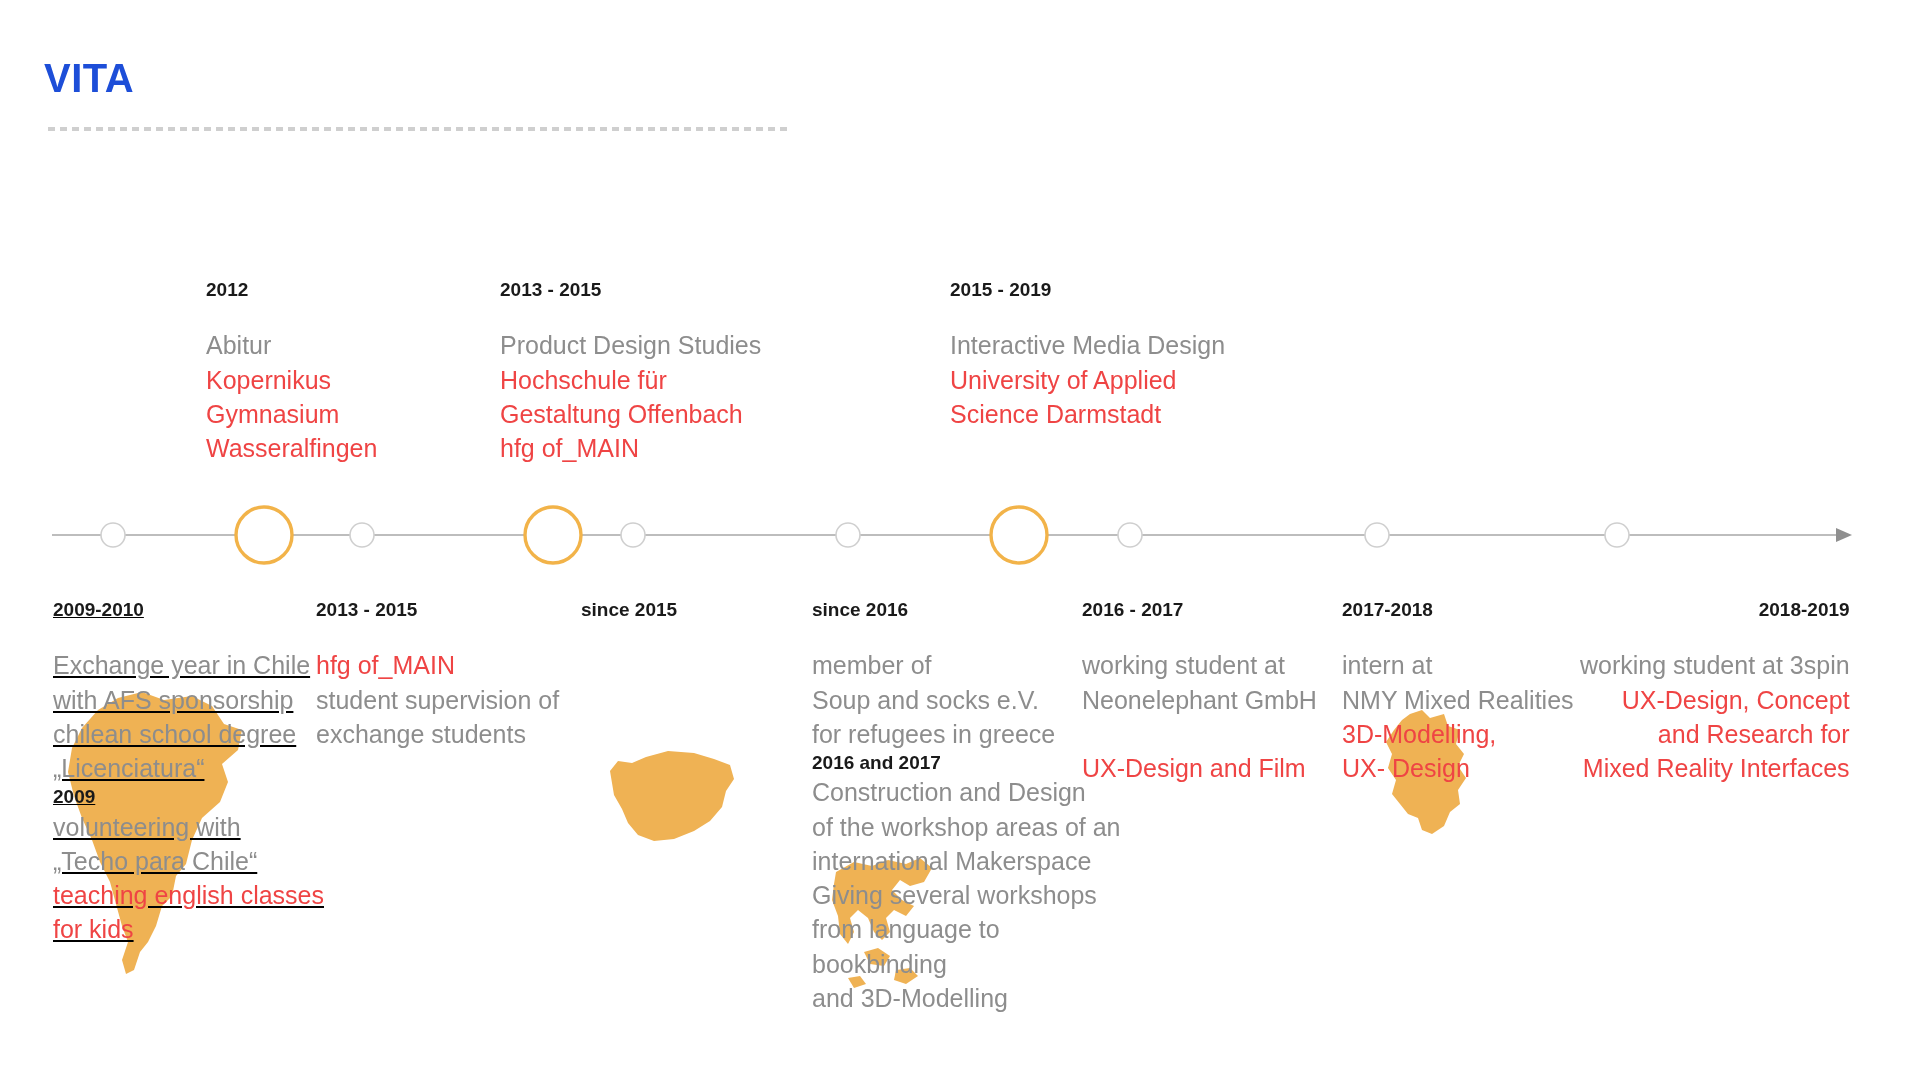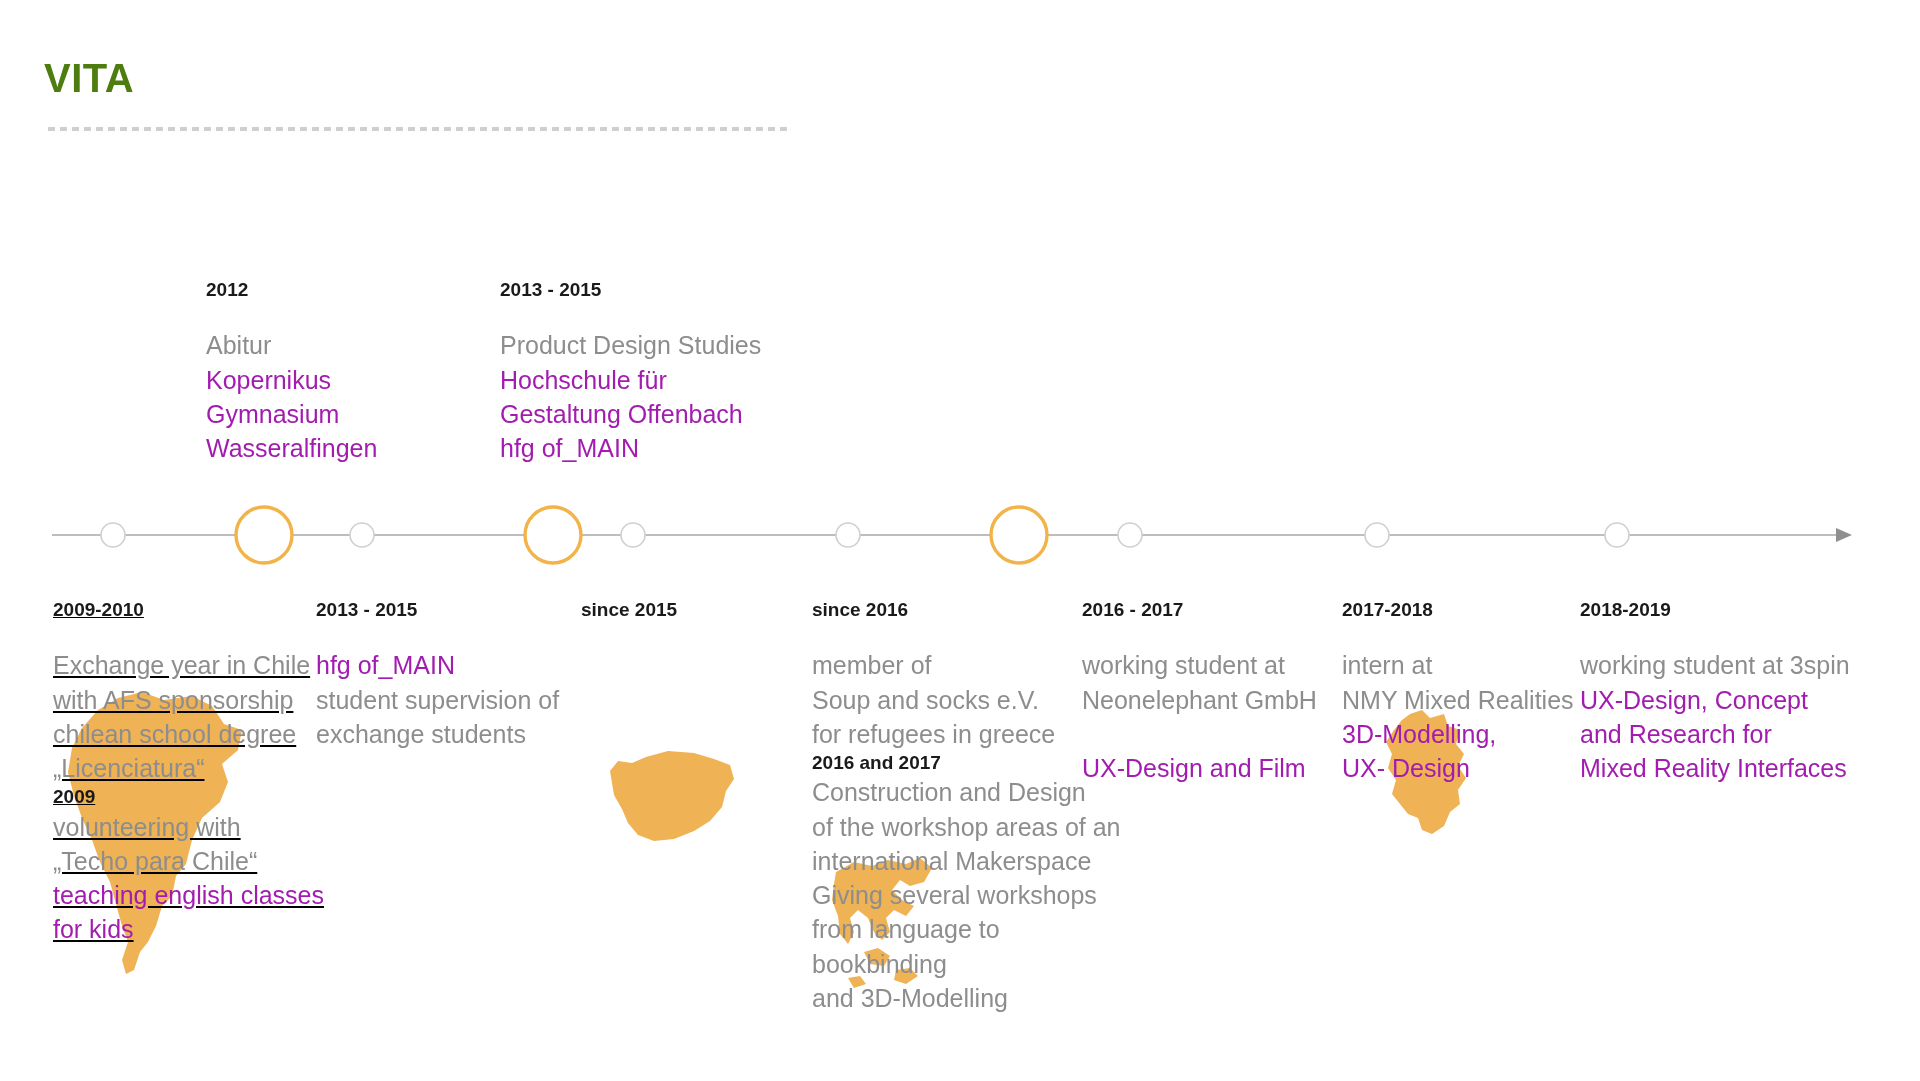--- a/index.html
+++ b/index.html
@@ -10,21 +10,21 @@
     position:relative;
     overflow:hidden;
     -webkit-font-smoothing:antialiased;
   }
   .page{position:absolute;inset:0;}
 
   
   .title{
     position:absolute;left:44px;top:58px;
     font-size:40px;font-weight:700;letter-spacing:0.5px;
-    color:#4d7c0f;line-height:1;
+    color:#1d4ed8;line-height:1;
   }
   .rule{
     position:absolute;left:48px;top:127px;width:740px;height:4px;
     background-image:repeating-linear-gradient(to right,#cfcfcf 0 7px,transparent 7px 12px);
   }
 
   
   .map{position:absolute;z-index:0;}
   .map svg{display:block;}
 
@@ -33,21 +33,21 @@
 
   
   .block{position:absolute;z-index:2;}
   .yr{
     font-size:19px;font-weight:700;color:#1a1a1a;
     line-height:1.28;margin:0 0 26px 0;white-space:nowrap;
   }
   .lines{font-size:25px;line-height:1.37;}
   .lines .l{display:block;white-space:nowrap;}
   .g{color:#8d8d8d;}
-  .d{color:#a21caf;}
+  .d{color:#ef4444;}
   .sub{}
   .sub .yr{margin-bottom:0;}
 </style>
 </head>
 <body>
 
 <div class="page">
 
   <div class="title">VITA</div>
   <div class="rule"></div>
@@ -115,20 +115,28 @@
   <div class="block" style="left:500px;top:278px;">
     <div class="yr">2013 - 2015</div>
     <div class="lines">
       <span class="l g">Product Design Studies</span>
       <span class="l d">Hochschule für</span>
       <span class="l d">Gestaltung Offenbach</span>
       <span class="l d">hfg of_MAIN</span>
     </div>
   </div>
 
+  <div class="block" style="left:950px;top:278px;">
+    <div class="yr">2015 - 2019</div>
+    <div class="lines">
+      <span class="l g">Interactive Media Design</span>
+      <span class="l d">University of Applied</span>
+      <span class="l d">Science Darmstadt</span>
+    </div>
+  </div>
 
   <div class="block" style="left:53px;top:598px;text-decoration:underline;">
     <div class="yr">2009-2010</div>
     <div class="lines">
       <span class="l g">Exchange year in Chile</span>
       <span class="l g">with AFS sponsorship</span>
       <span class="l g">chilean school degree</span>
       <span class="l g">„Licenciatura“</span>
     </div>
     <div class="sub">
@@ -189,21 +197,21 @@
   <div class="block" style="left:1342px;top:598px;">
     <div class="yr">2017-2018</div>
     <div class="lines">
       <span class="l g">intern at</span>
       <span class="l g">NMY Mixed Realities</span>
       <span class="l d">3D-Modelling,</span>
       <span class="l d">UX- Design</span>
     </div>
   </div>
 
-  <div class="block" style="left:1580px;top:598px;">
+  <div class="block" style="left:1580px;top:598px;text-align:right;">
     <div class="yr">2018-2019</div>
     <div class="lines">
       <span class="l g">working student at 3spin</span>
       <span class="l d">UX-Design, Concept</span>
       <span class="l d">and Research for</span>
       <span class="l d">Mixed Reality Interfaces</span>
     </div>
   </div>
 
 </div>

